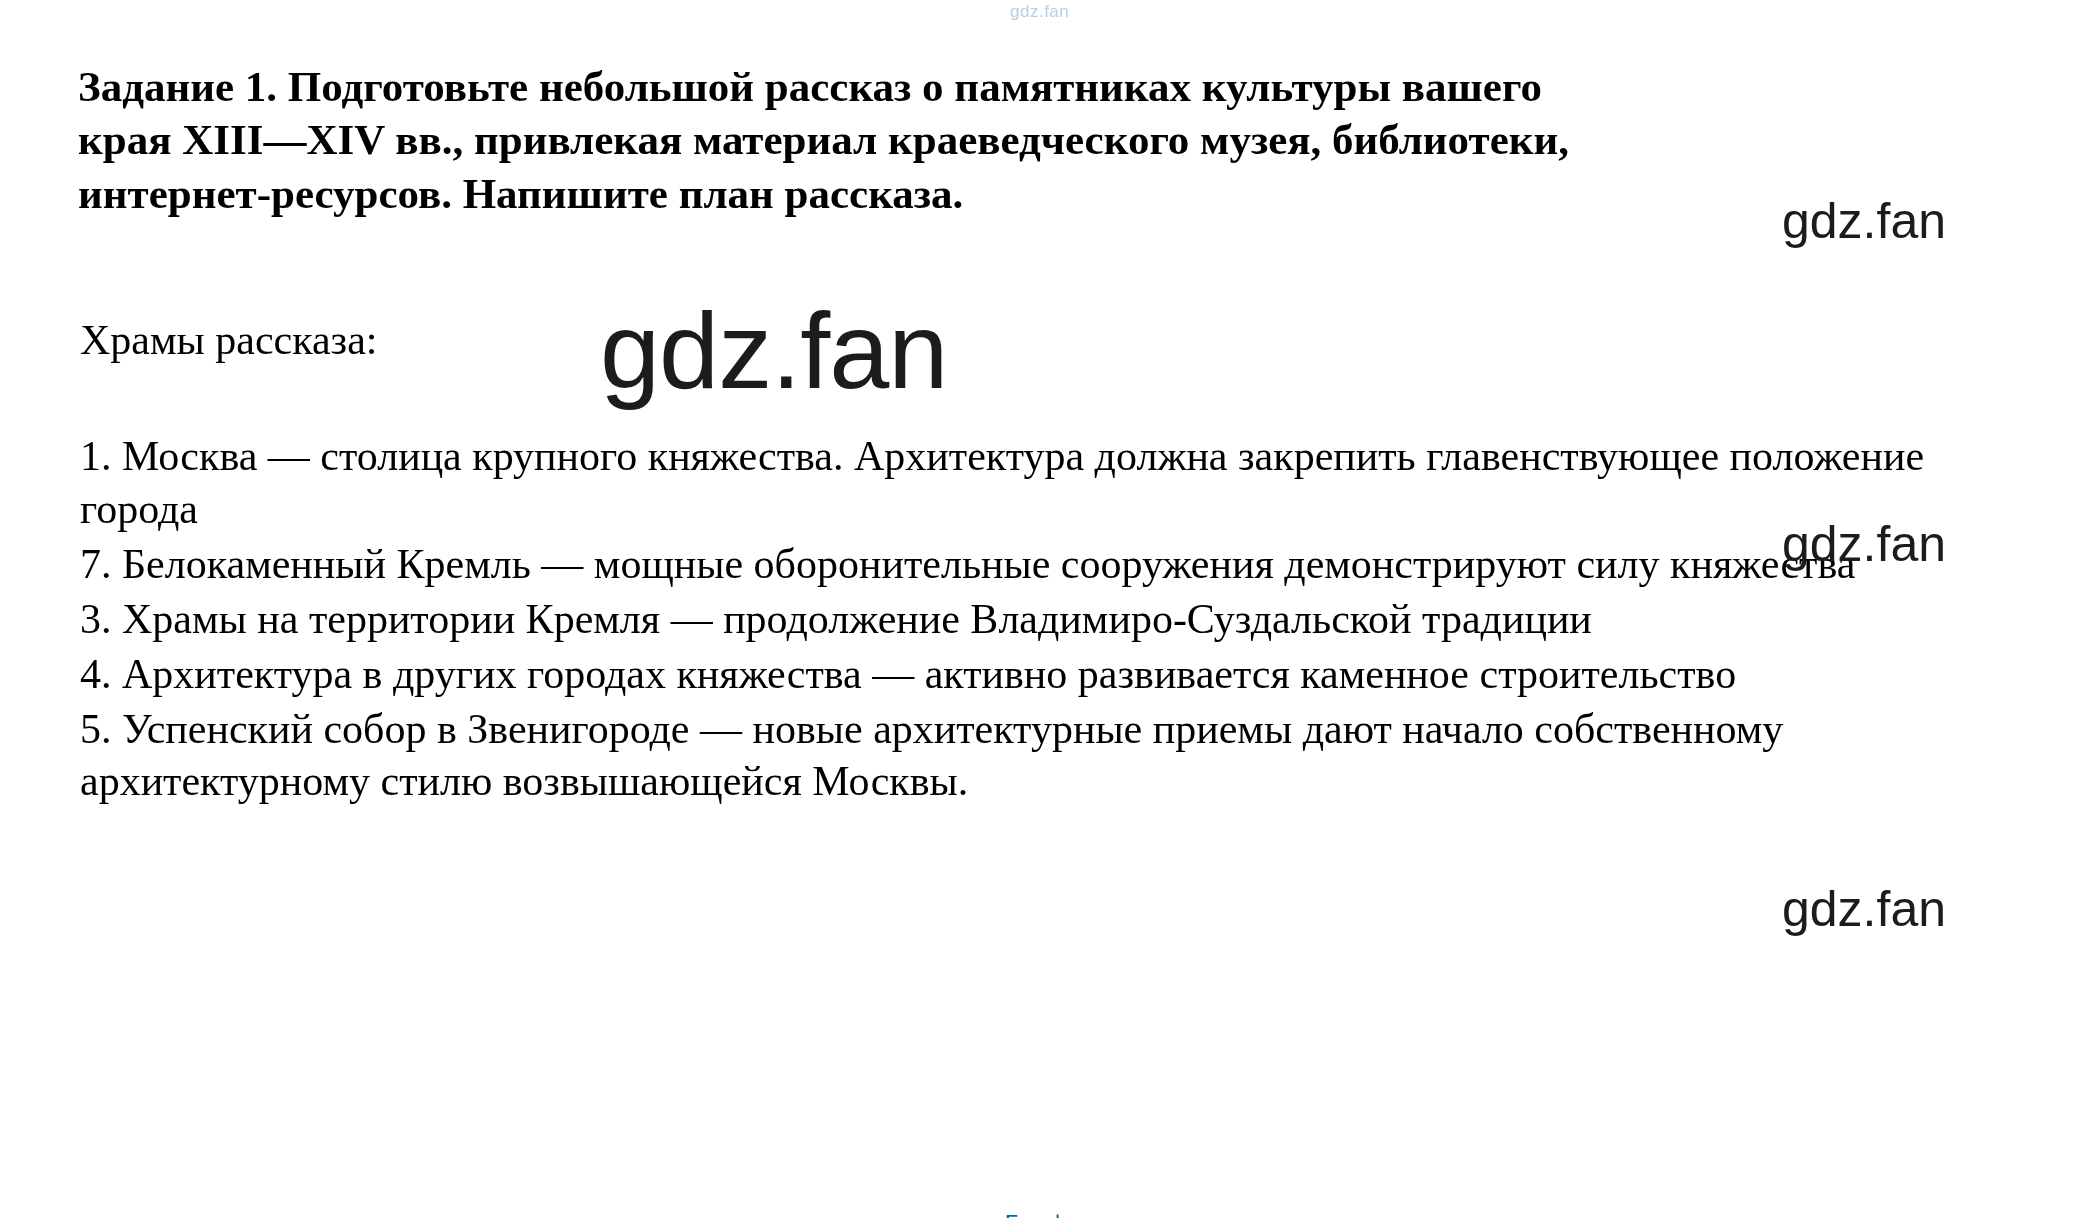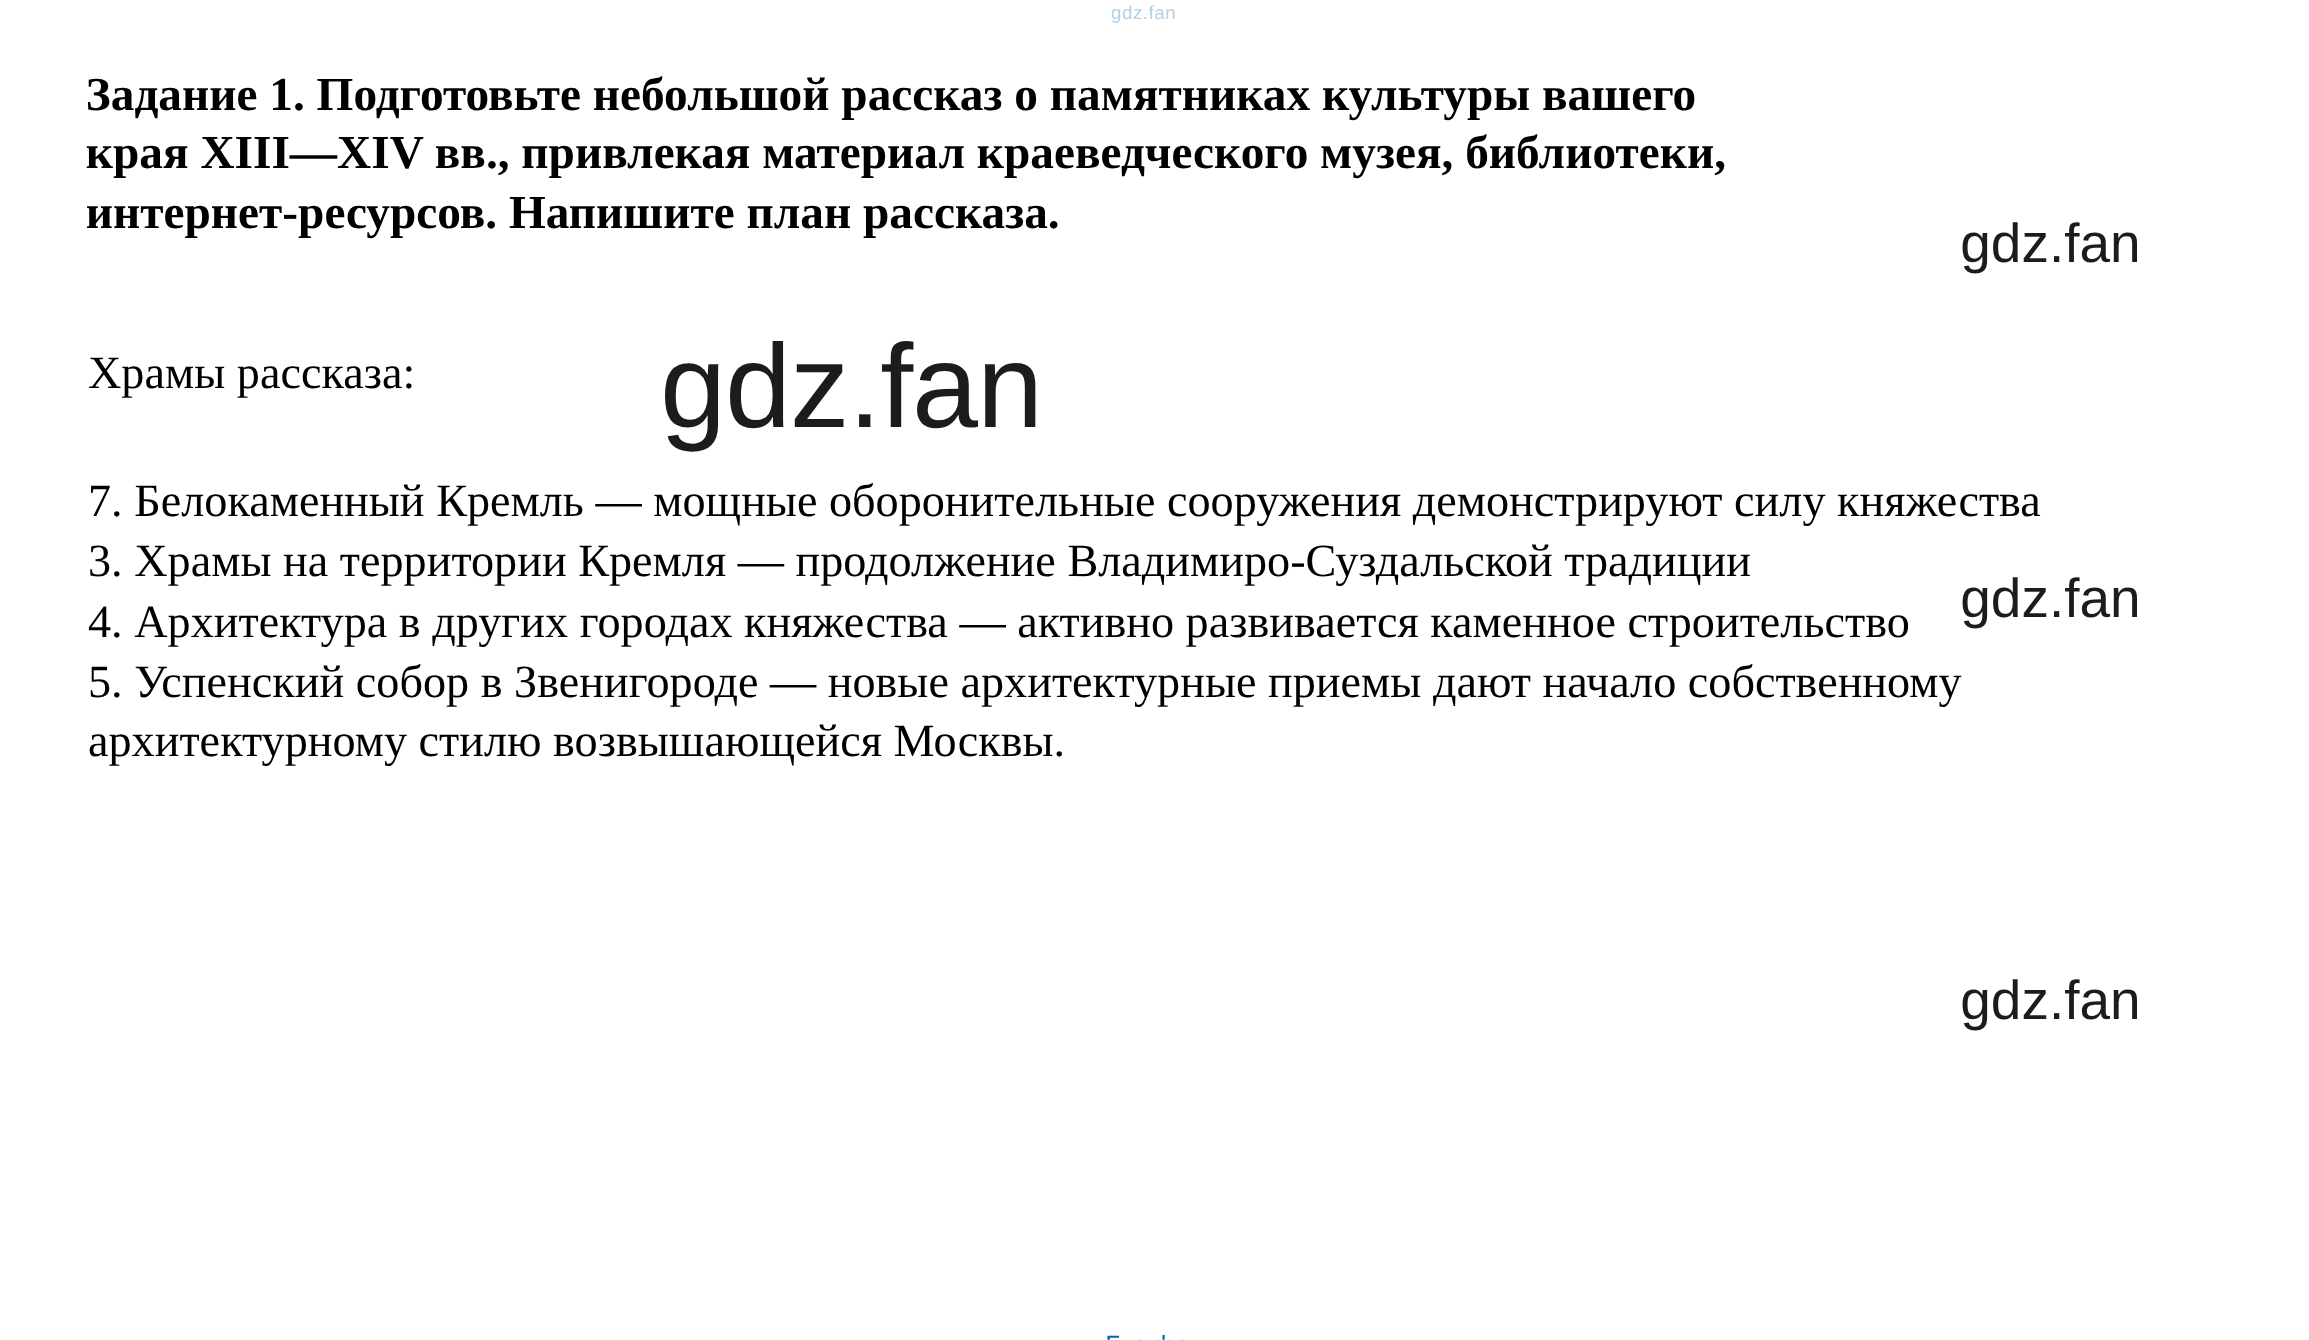--- a/index.html
+++ b/index.html
@@ -115,20 +115,21 @@
 
 <div class="page">
 
   <div class="wm-tiny">gdz.fan</div>
 
   <div class="task-heading">Задание 1. Подготовьте небольшой рассказ о памятниках культуры вашего края XIII—XIV вв., привлекая материал краеведческого музея, библиотеки, интернет-ресурсов. Напишите план рассказа.</div>
 
   <div class="plan-label">Храмы рассказа:</div>
 
   <div class="plan-body">
+    <p class="plan-item">1. Москва — столица крупного княжества. Архитектура должна закрепить главенствующее положение города</p>
     <p class="plan-item">7. Белокаменный Кремль — мощные оборонительные сооружения демонстрируют силу княжества</p>
     <p class="plan-item">3. Храмы на территории Кремля — продолжение Владимиро-Суздальской традиции</p>
     <p class="plan-item">4. Архитектура в других городах княжества — активно развивается каменное строительство</p>
     <p class="plan-item">5. Успенский собор в Звенигороде — новые архитектурные приемы дают начало собственному архитектурному стилю возвышающейся Москвы.</p>
   </div>
 
   <div class="wm wm-big">gdz.fan</div>
   <div class="wm wm-1">gdz.fan</div>
   <div class="wm wm-2">gdz.fan</div>
   <div class="wm wm-3">gdz.fan</div>

